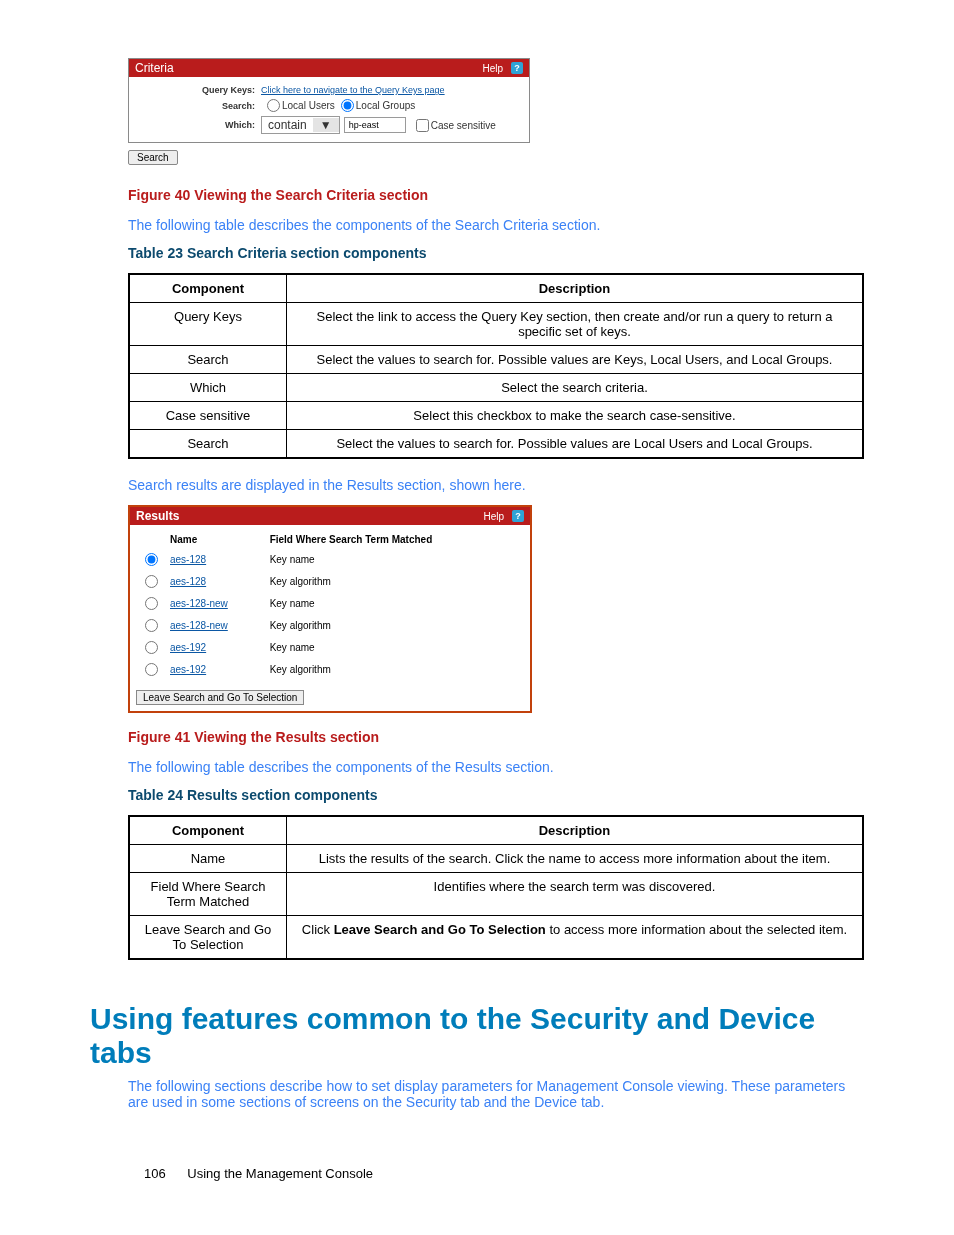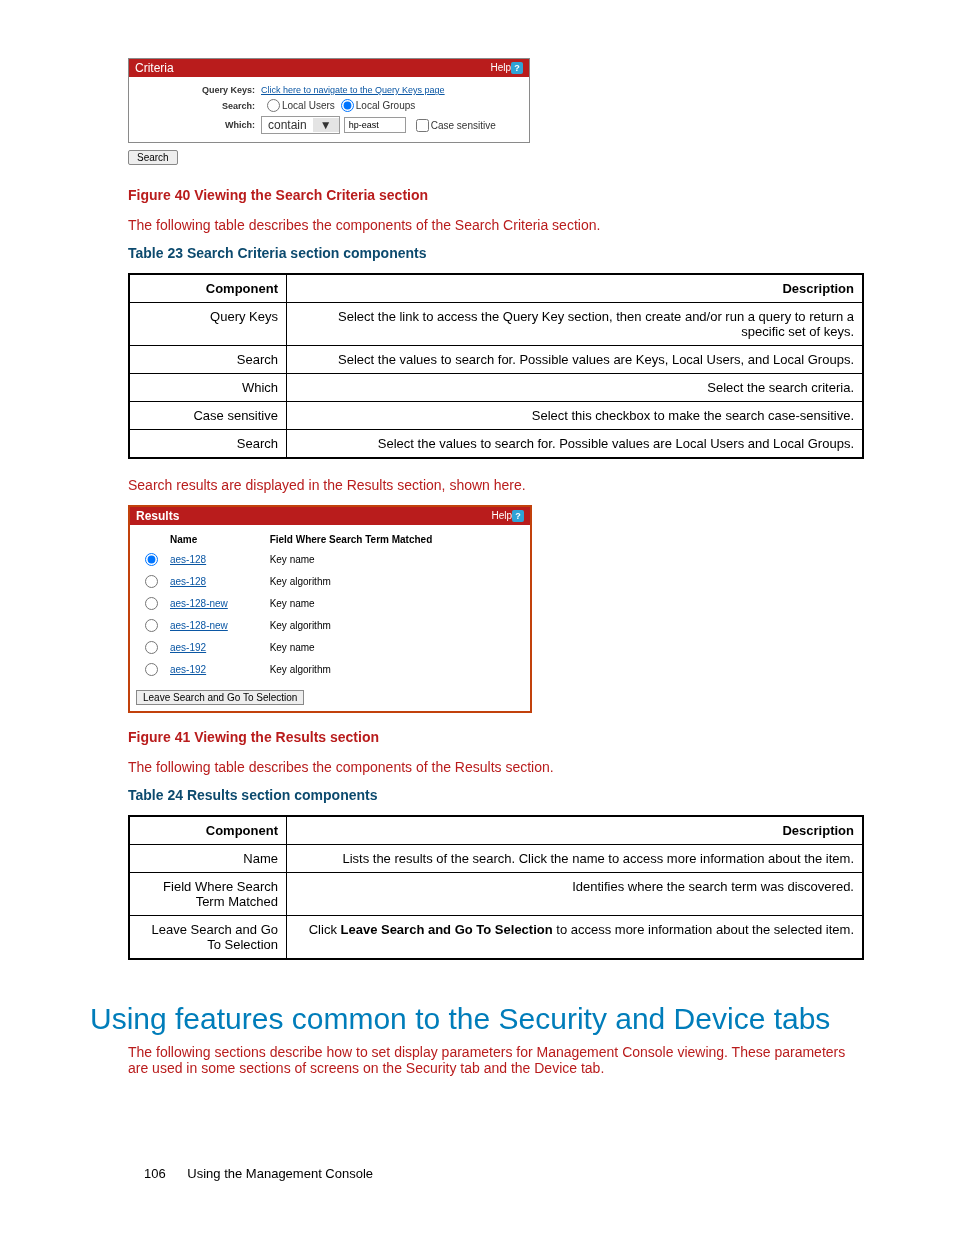--- a/index.html
+++ b/index.html
@@ -2,55 +2,55 @@
 <html><head>
 <meta charset="utf-8">
 <style>
   html,body{margin:0;padding:0;background:#fff;color:#000;font-family:Arial,Helvetica,sans-serif}
   .page{width:954px;min-height:1235px;margin:0 auto;position:relative;padding:58px 90px 60px 90px;box-sizing:border-box}
   .content{margin-left:38px}
 
   
   .criteria-panel{width:400px;border:1px solid #8a8a8a;font-size:10px;color:#333}
   .panel-hdr{background:#b91c1c;color:#fff;display:flex;justify-content:space-between;align-items:center;padding:2px 6px;font-size:12px}
-  .panel-hdr .help{font-size:10px;display:flex;gap:0;color:#fff}
+  .panel-hdr .help{font-size:10px;display:flex;align-items:center;gap:8px;color:#fff}
   .help-icon{display:inline-flex;width:12px;height:12px;background:#2fa3d6;color:#fff;font-size:9px;font-weight:bold;align-items:center;justify-content:center;border-radius:2px}
   .crit-body{padding:4px 6px}
   .crit-row{display:flex;align-items:center;margin:4px 0}
   .crit-label{width:120px;text-align:right;font-weight:bold;font-size:9px;padding-right:6px}
   .crit-link{color:#0b57a4;text-decoration:underline;font-size:9px}
   .mini-radio{margin:0 2px 0 6px}
   .mini-select-wrap{display:inline-flex;align-items:center;border:1px solid #9a9a9a;height:16px;background:#fff}
   .mini-select-wrap span{padding:0 6px;font-size:12px}
   .mini-arrow{width:14px;height:14px;background:#e4e4e4;display:inline-flex;align-items:center;justify-content:center;font-size:7px}
   .mini-input{font-size:9px;height:14px;border:1px solid #9a9a9a;padding:0 4px;width:52px}
   .mini-chk{margin:0 2px 0 10px}
   .crit-footer{padding:4px 6px 6px 0}
   .btn-ss{font-size:10px;padding:1px 8px;background:#eee;border:1px solid #888;border-radius:2px}
 
   .fig-caption{color:#b91c1c;font-weight:bold;font-size:14px;margin:16px 0 14px 0}
   .tbl-caption{color:#0c4a6e;font-weight:bold;font-size:14px;margin:10px 0 12px 0}
-  .body-text{font-size:14px;margin:4px 0 12px 0;color:#b91c1c}
+  .body-text{font-size:14px;margin:4px 0 12px 0;color:#3b82f6}
 
   
   table.doc{border-collapse:collapse;width:100%;border:2px solid #000}
-  table.doc th, table.doc td{border:1px solid #000;padding:6px 8px;font-size:13px;text-align:right;vertical-align:top}
+  table.doc th, table.doc td{border:1px solid #000;padding:6px 8px;font-size:13px;text-align:center;vertical-align:top}
   table.doc th{font-weight:bold}
   table.doc .c1{width:140px}
 
   
   .results-panel{width:400px;border:2px solid #c2410c;font-size:10px;}
   .results-table{width:100%;font-size:10px;border-collapse:collapse}
   .results-table th{text-align:left;font-weight:bold;padding:3px 4px}
   .results-table td{padding:2px 4px}
   .results-table .name a{color:#0b57a4;text-decoration:underline}
   .res-body{padding:6px 6px}
   .res-btn{font-size:10px;padding:1px 6px;background:#eee;border:1px solid #888;margin:4px 6px 6px 6px}
 
-  h1.section{color:#007dba;font-weight:normal;font-size:30px;margin:42px 0 8px -38px}
+  h1.section{color:#007dba;font-weight:bold;font-size:30px;margin:42px 0 8px -38px}
 
   .footer{position:absolute;bottom:54px;left:144px;font-size:13px}
   .footer .pn{margin-right:18px}
 </style>
 </head>
 <body>
 
 <div class="page">
   <div class="content">
 

